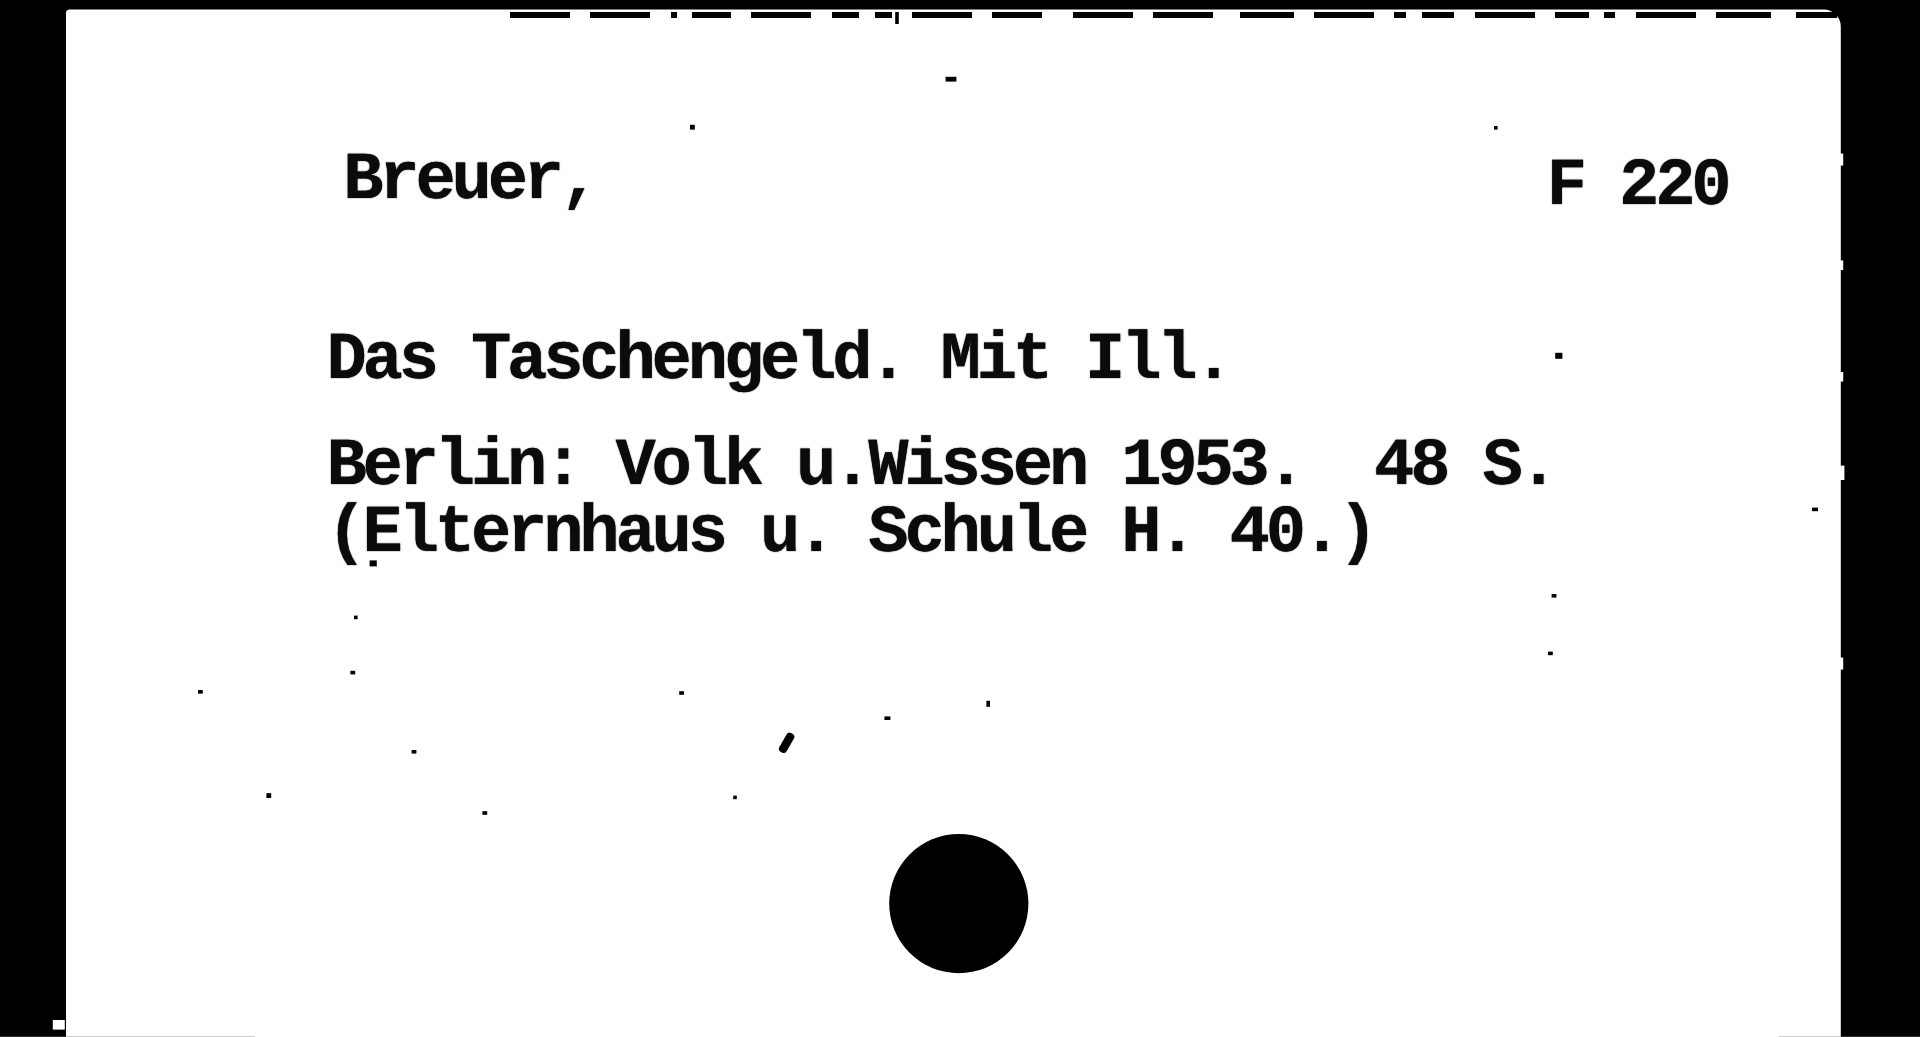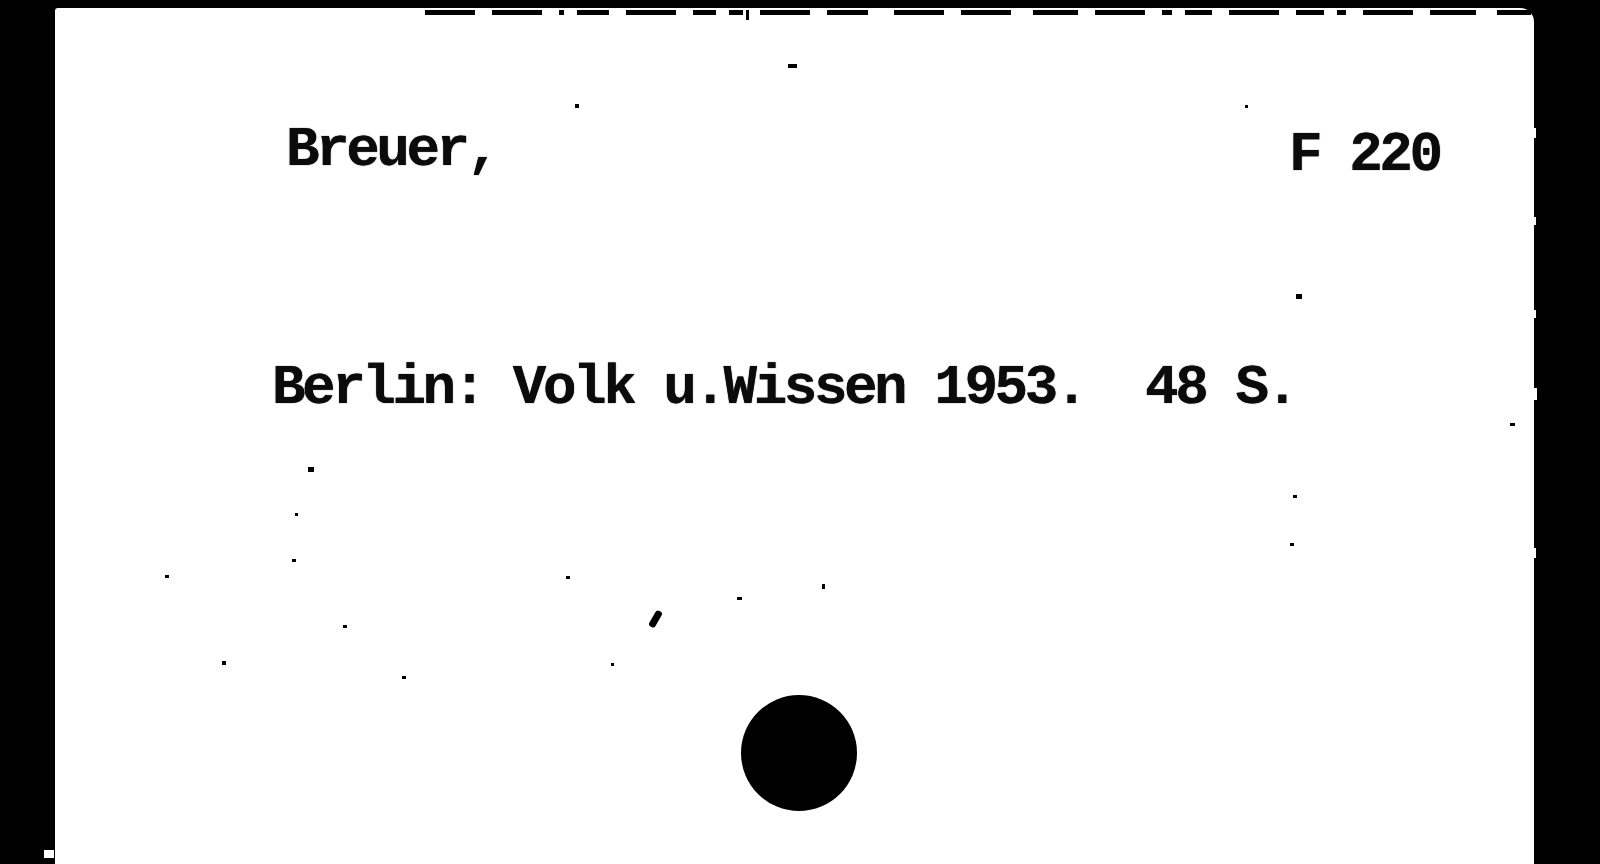--- a/index.html
+++ b/index.html
@@ -56,23 +56,25 @@
 
   <div class="card"></div>
 
   <div class="edge-dashes"></div>
 
   <div class="tline" style="left:286px; top:122px;">Breuer,</div>
 
   <div class="tline" style="left:1252px; top:127px;margin-left:37px;">F 220</div>
 
 
+  <div class="tline" style="left:272px; top:272px;">Das Taschengeld. Mit Ill.</div>
 
   <div class="tline" style="left:272px; top:360px;">Berlin: Volk u.Wissen 1953.  48 S.</div>
 
+  <div class="tline" style="left:272px; top:416px;">(Elternhaus u. Schule H. 40.)</div>
 
   <div class="punch-hole"></div>
 
   <div class="speck" style="left:575px;top:104px;width:4px;height:4px;"></div>
   <div class="speck" style="left:788px;top:64px;width:9px;height:4px;"></div>
   <div class="speck" style="left:746px;top:10px;width:3px;height:10px;"></div>
   <div class="speck" style="left:1245px;top:105px;width:3px;height:3px;"></div>
   <div class="speck" style="left:1296px;top:294px;width:6px;height:5px;"></div>
   <div class="speck" style="left:308px;top:467px;width:6px;height:5px;"></div>
   <div class="speck" style="left:295px;top:513px;width:3px;height:3px;"></div>

